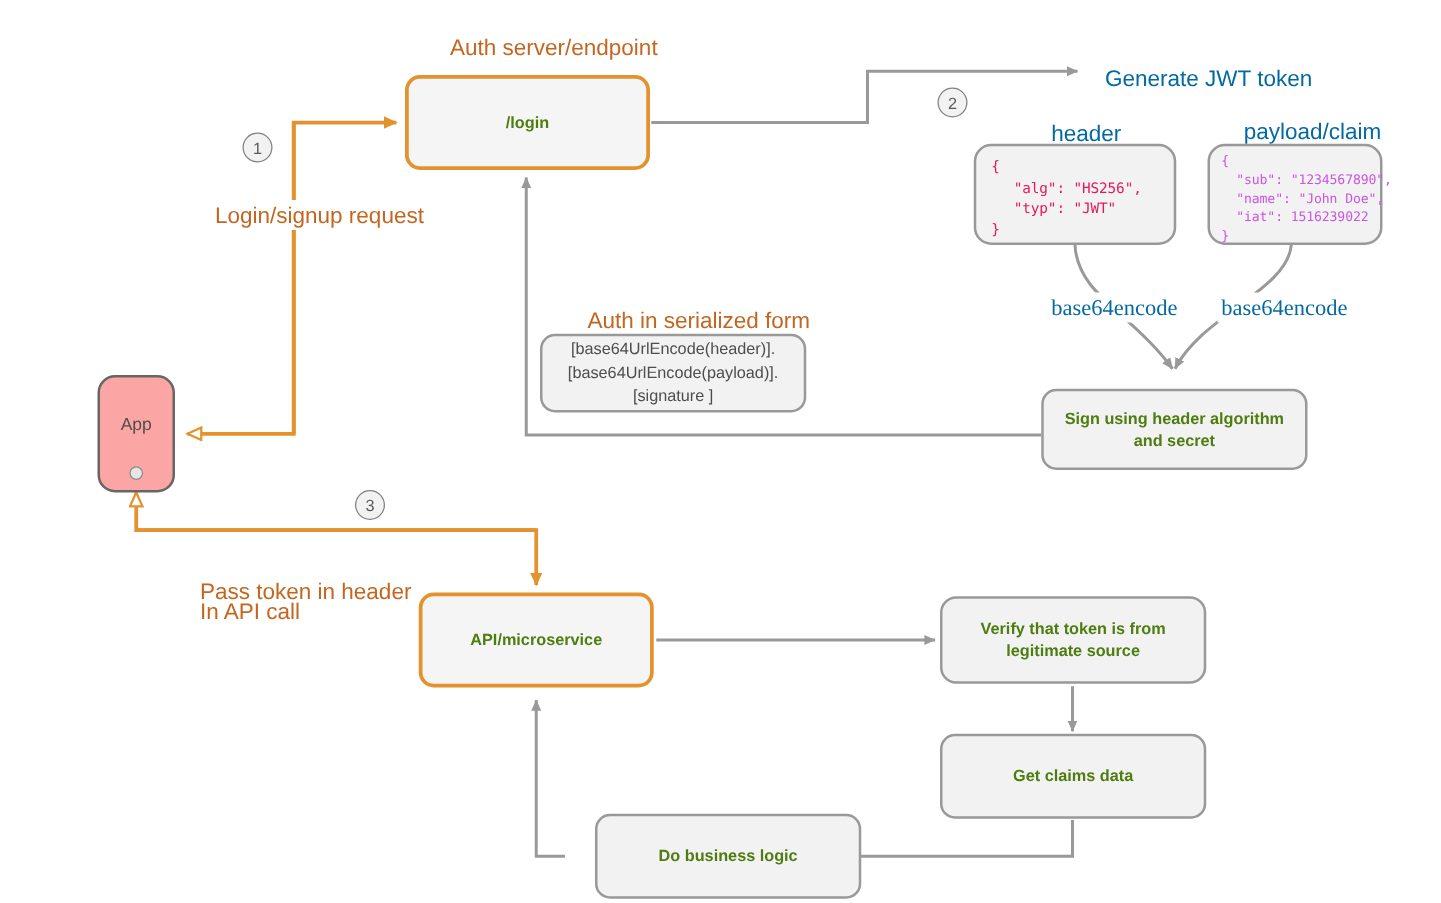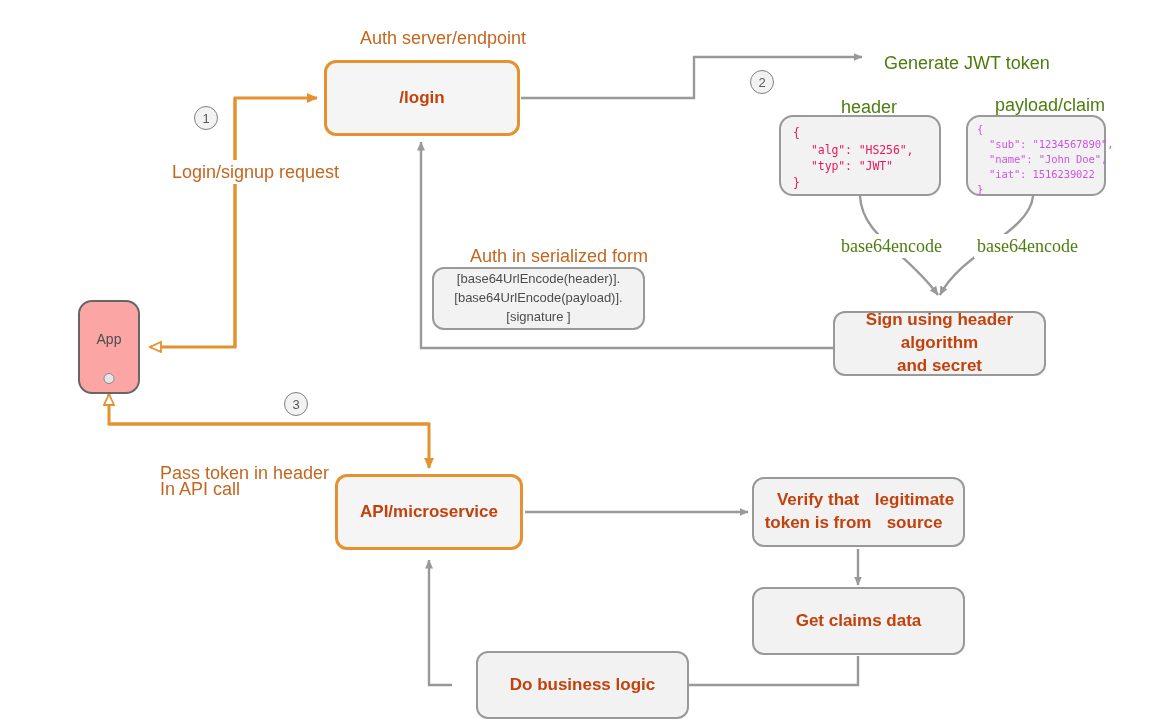--- a/index.html
+++ b/index.html
@@ -32,22 +32,22 @@
   .node {
     position: absolute;
     box-sizing: border-box;
     display: flex;
     align-items: center;
     justify-content: center;
     text-align: center;
     background: #f2f2f2;
     border: 2px solid #999999;
     border-radius: 12px;
-    color: #c2410c;
-    font-size: 17px;
+    color: #4d7c0f;
+    font-size: 13px;
     font-weight: bold;
     line-height: 1.35;
     padding: 4px 8px;
   }
   .node.accent {
     border-color: #e3922e;
     border-width: 3px;
     background: #f5f5f5;
   }
   .node.plain {
@@ -102,21 +102,21 @@
 
   
   .lbl {
     position: absolute;
     font-size: 18px;
     color: #333333;
     white-space: pre;
     line-height: 1.35;
   }
   .lbl.orange { color: #c4661f; }
-  .lbl.gray { color: #4d7c0f; }
+  .lbl.gray { color: #0369a1; }
   .lbl.white-bg { background: #ffffff; padding: 0 3px; font-family: Liberation Serif, serif; }
 
   
   .step {
     position: absolute;
     width: 24px;
     height: 24px;
     border-radius: 50%;
     border: 1.5px solid #808080;
     background: #f2f2f2;
@@ -231,21 +231,21 @@
 
   <div class="node" style="left:833px; top:311px; width:213px; height:65px; flex-direction:column;">
     <span>Sign using header algorithm</span>
     <span>and secret</span>
   </div>
 
   <div class="node accent" style="left:335px; top:474px; width:188px; height:76px;">
     <span>API/microservice</span>
   </div>
 
-  <div class="node" style="left:752px; top:477px; width:213px; height:70px; flex-direction:row;">
+  <div class="node" style="left:752px; top:477px; width:213px; height:70px; flex-direction:column;border-radius:13px;">
     <span>Verify that token is from</span>
     <span>legitimate source</span>
   </div>
 
   <div class="node" style="left:752px; top:587px; width:213px; height:68px;">
     <span>Get claims data</span>
   </div>
 
   <div class="node" style="left:476px; top:651px; width:213px; height:68px;">
     <span>Do business logic</span>

